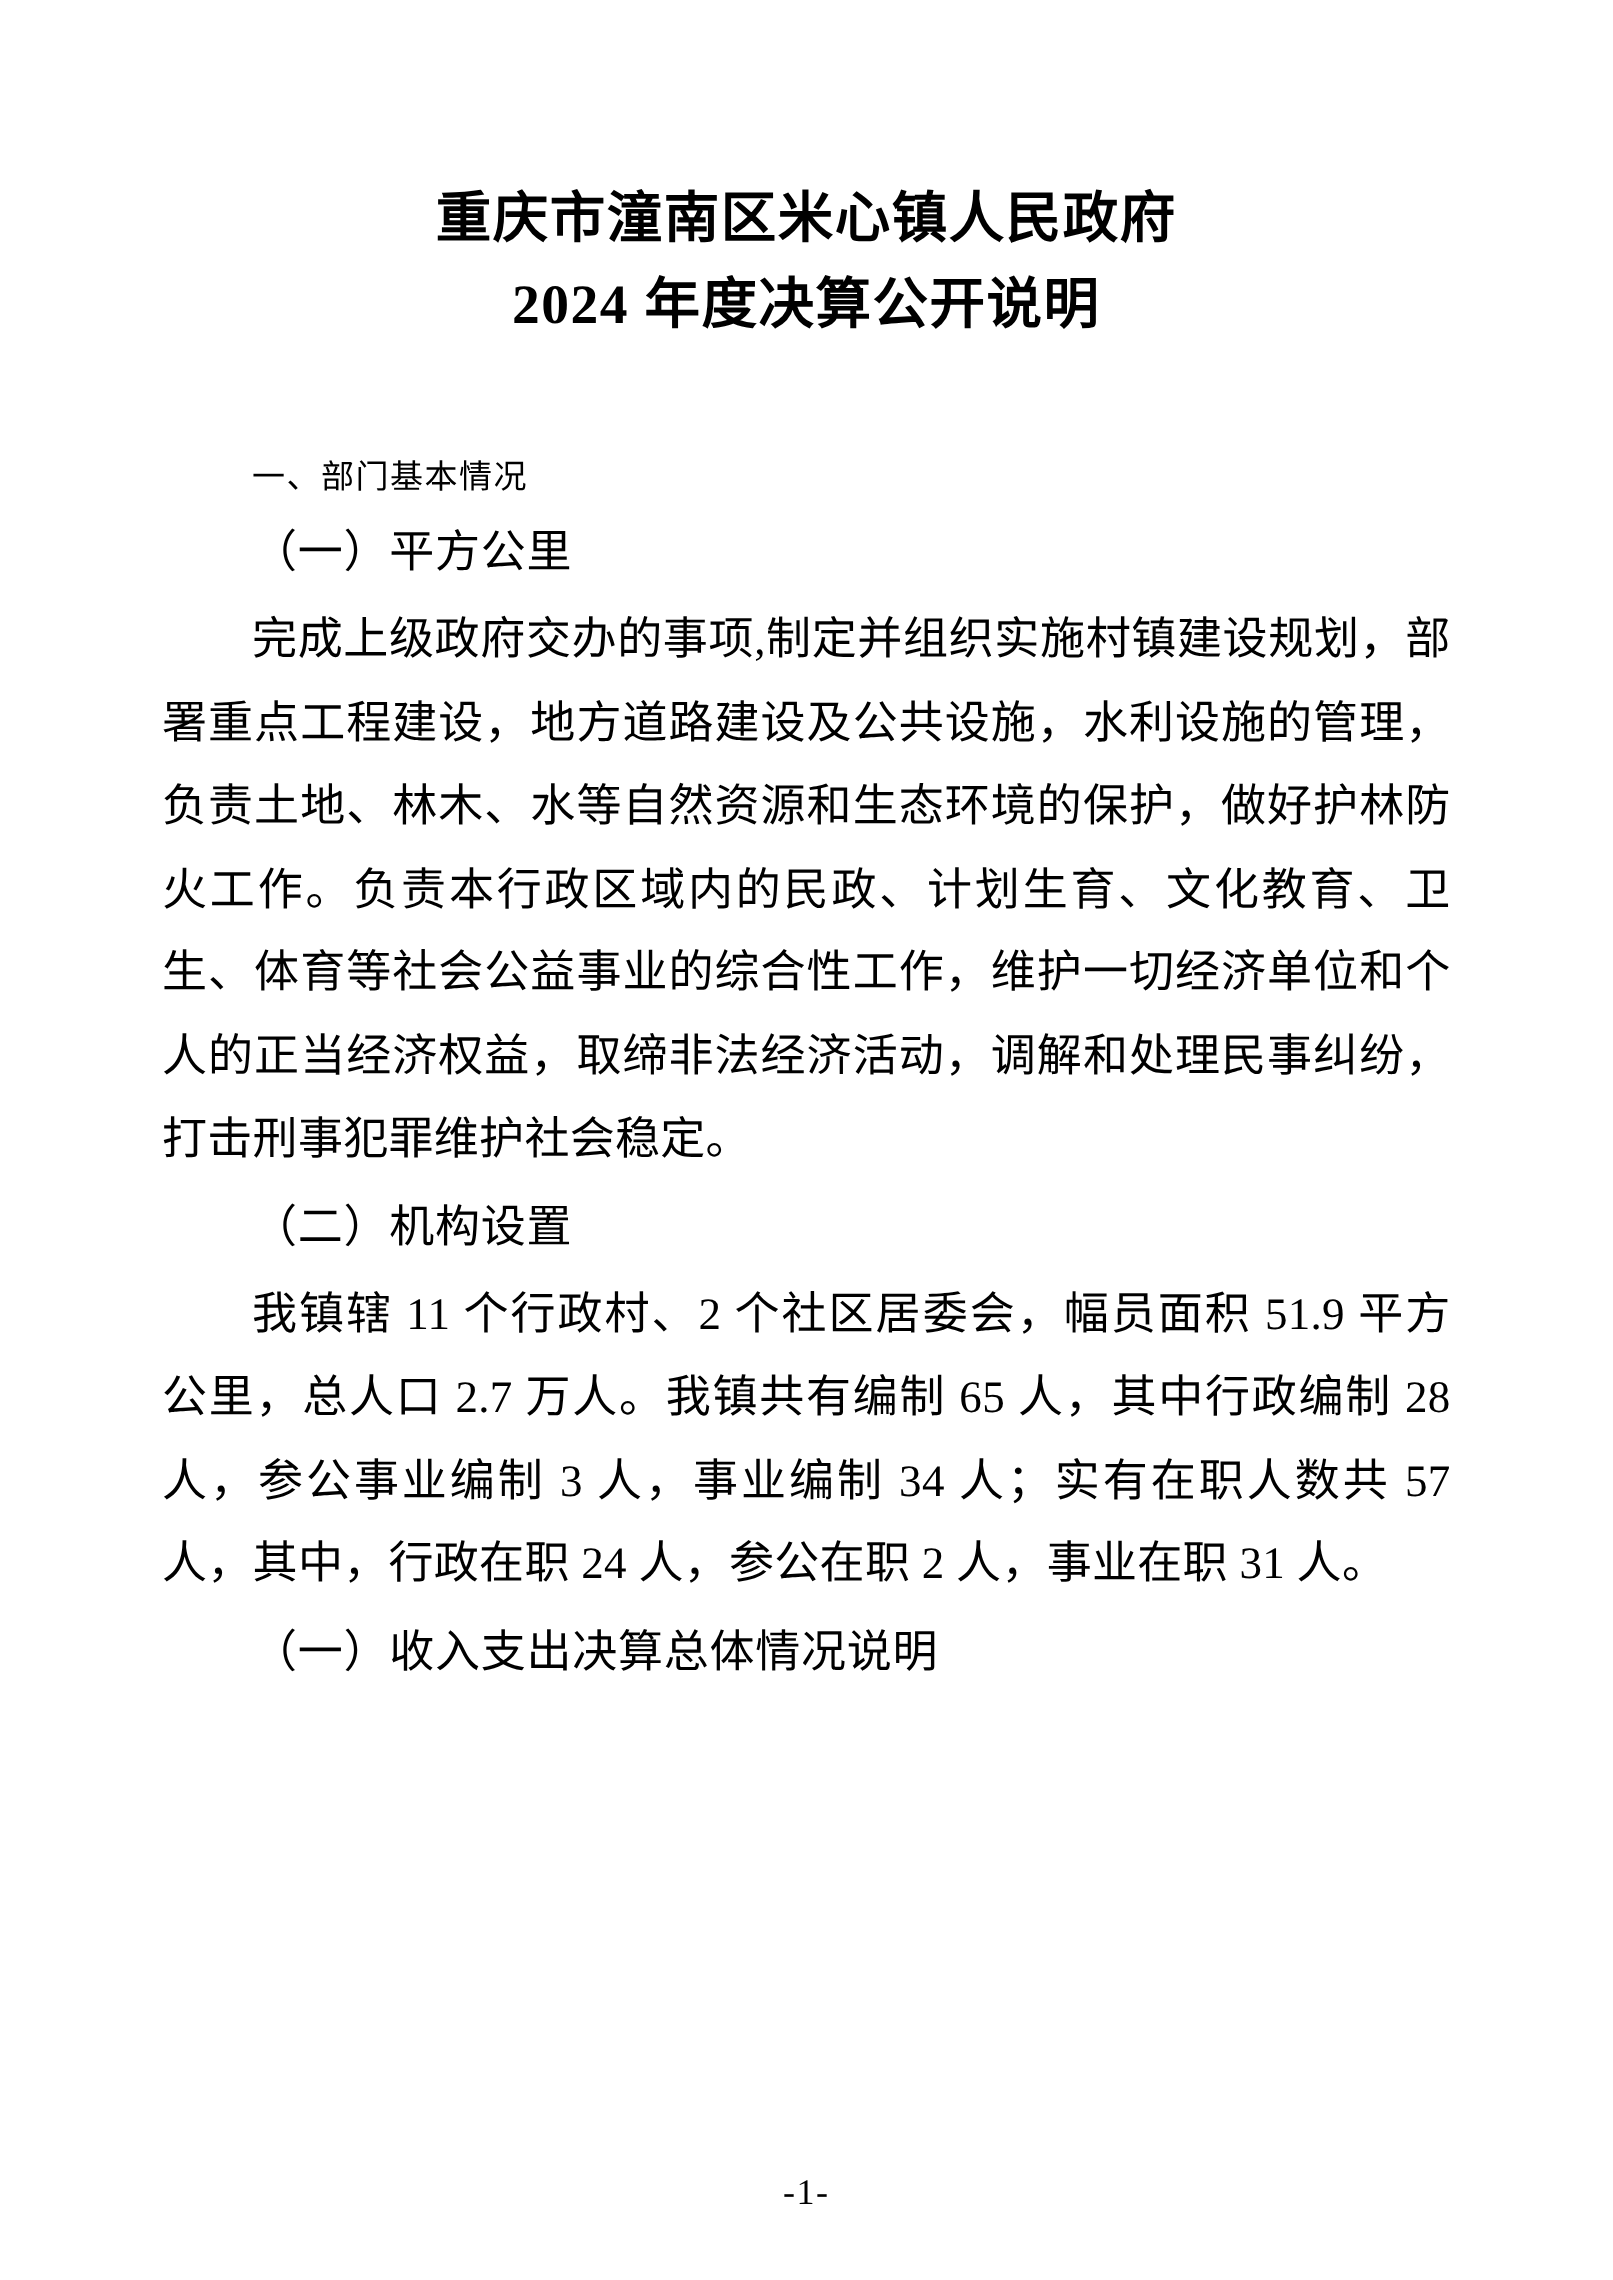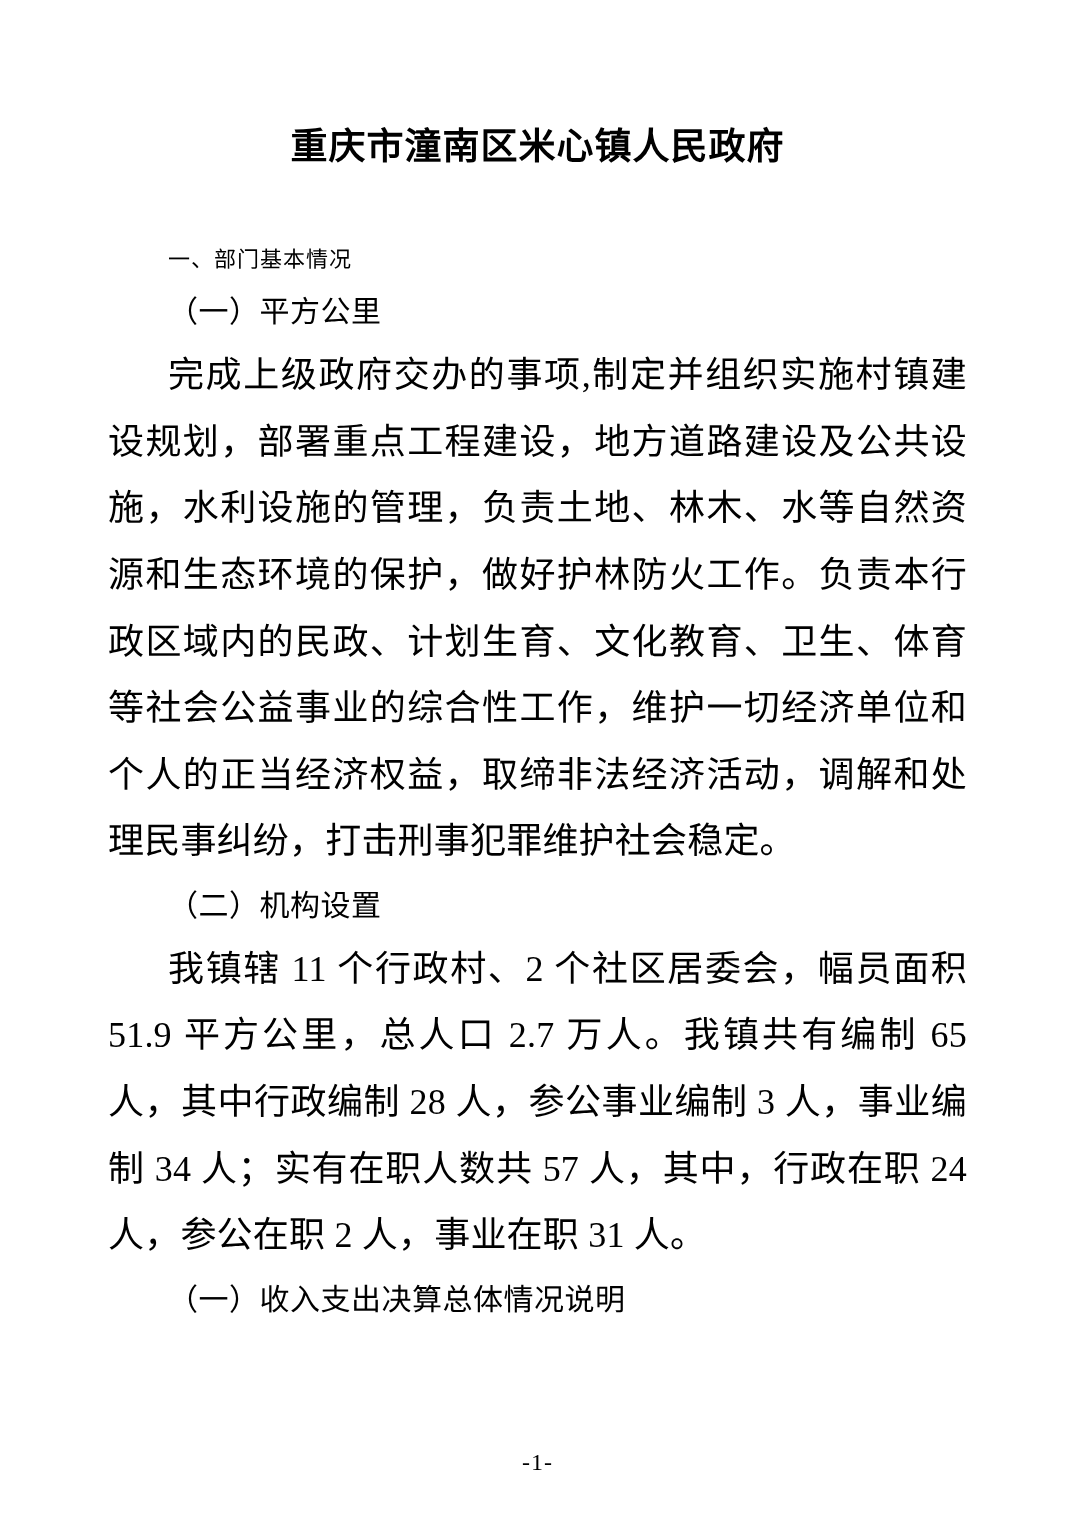--- a/index.html
+++ b/index.html
@@ -42,21 +42,21 @@
     letter-spacing: 1px;
   }
   .sub-heading {
     font-size: 30px;
     line-height: 1.9;
     text-indent: 60px;
     margin: 2px 0 0 0;
     letter-spacing: 0.5px;
   }
   p.body-text {
-    font-size: 36px;
+    font-size: 30px;
     line-height: 1.85;
     text-indent: 60px;
     margin: 2px 0 0 0;
     text-align: justify;
     text-justify: inter-ideograph;
     letter-spacing: 0.2px;
   }
   .spacer-top {
     height: 38px;
   }
@@ -70,20 +70,21 @@
     letter-spacing: 1px;
   }
 </style>
 </head>
 <body>
 
 <div class="page">
 
   <h1 class="doc-title">
     <span class="line">重庆市潼南区米心镇人民政府</span>
+    <span class="line">2024 年度决算公开说明</span>
   </h1>
 
   <div class="spacer-top"></div>
 
   <div class="section">
     <div class="section-heading">一、部门基本情况</div>
     <div class="sub-heading">（一）平方公里</div>
     <p class="body-text">完成上级政府交办的事项,制定并组织实施村镇建设规划，部署重点工程建设，地方道路建设及公共设施，水利设施的管理，负责土地、林木、水等自然资源和生态环境的保护，做好护林防火工作。负责本行政区域内的民政、计划生育、文化教育、卫生、体育等社会公益事业的综合性工作，维护一切经济单位和个人的正当经济权益，取缔非法经济活动，调解和处理民事纠纷，打击刑事犯罪维护社会稳定。</p>
   </div>
 

